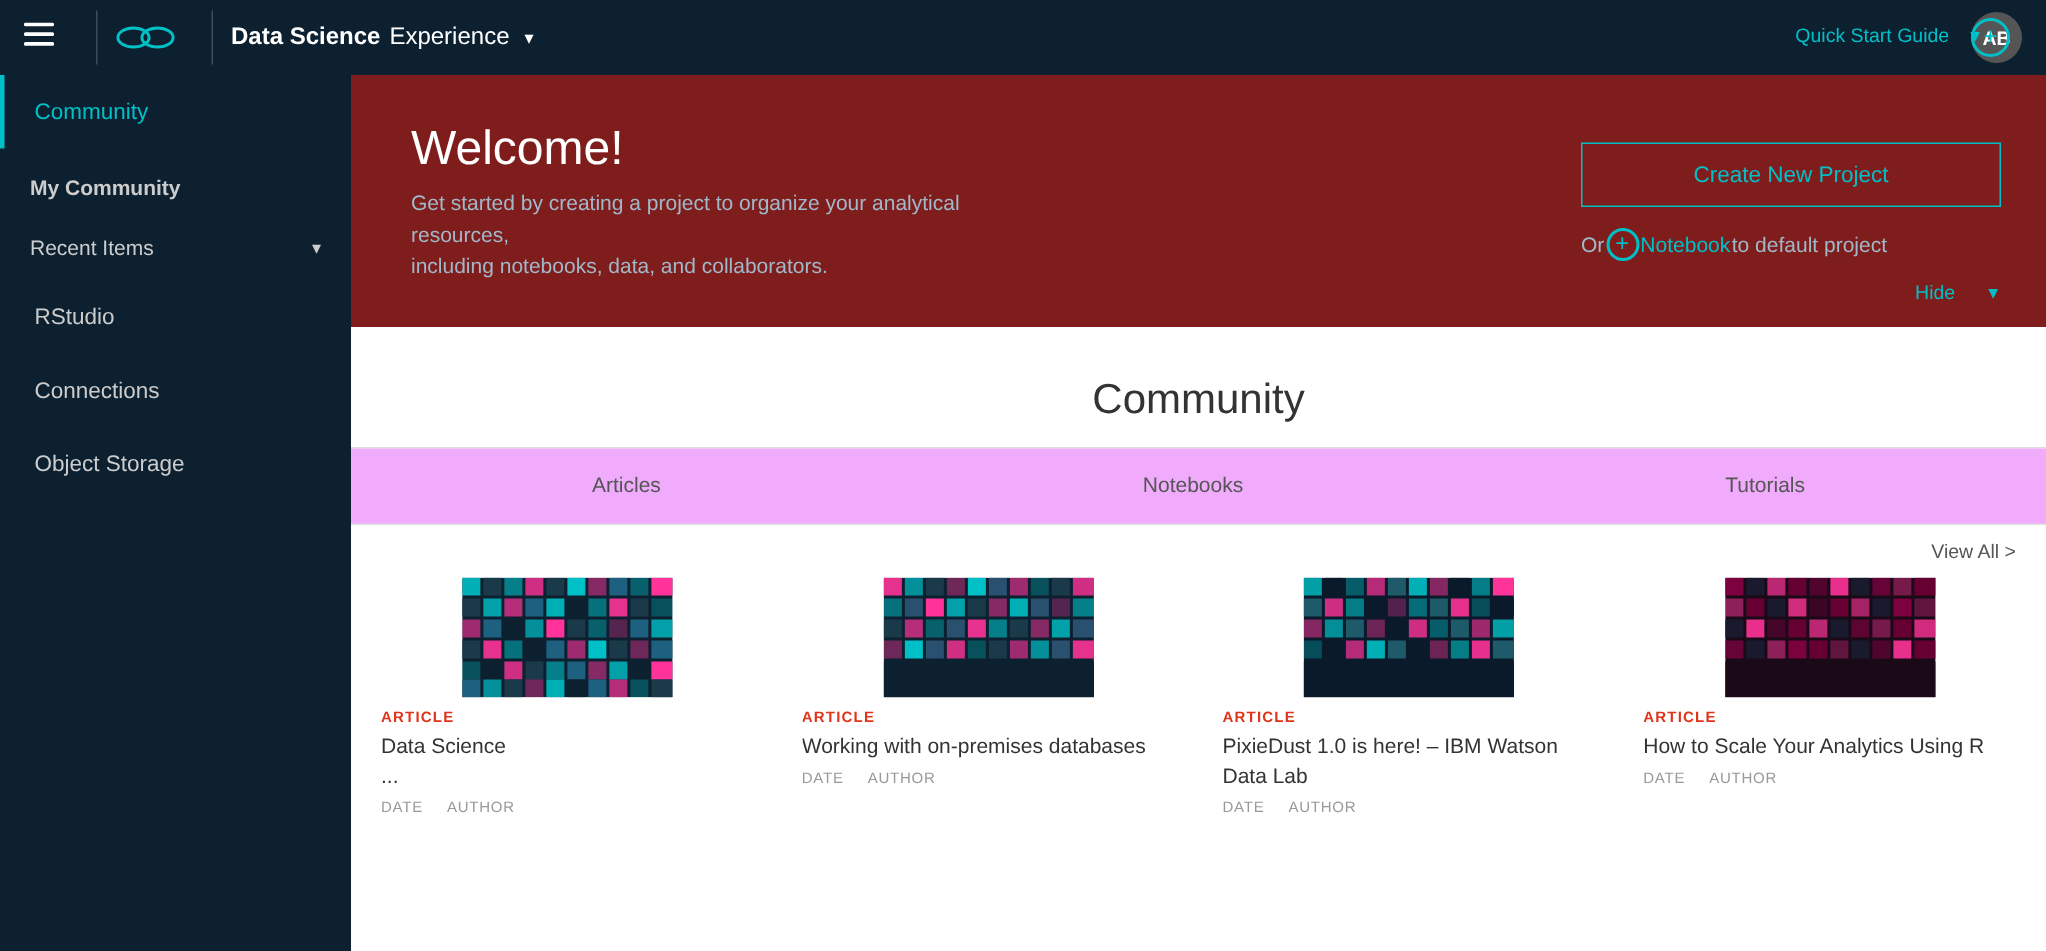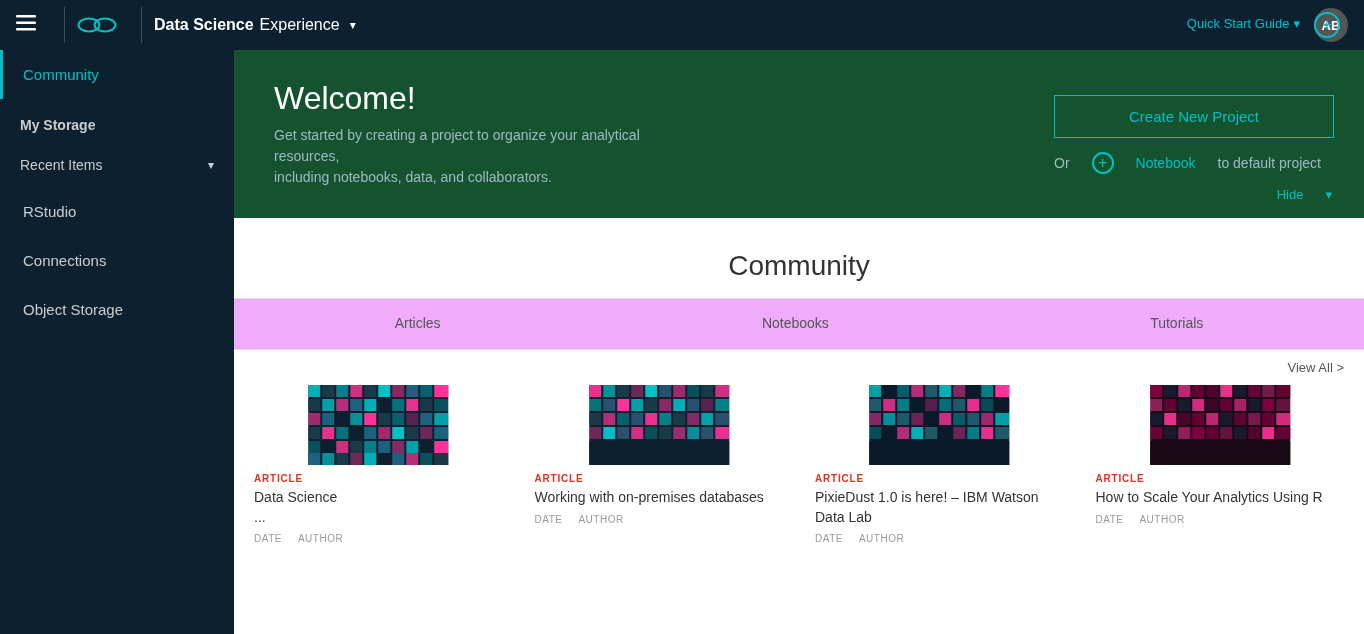--- a/index.html
+++ b/index.html
@@ -109,21 +109,21 @@
     
     .main-content {
       flex: 1;
       overflow-y: auto;
       display: flex;
       flex-direction: column;
     }
 
     
     .welcome-banner {
-      background: #14532d;
+      background: #7f1d1d;
       padding: 0;
       display: flex;
       align-items: stretch;
       min-height: 120px;
       position: relative;
     }
     .welcome-text-block {
       flex: 1;
       padding: 30px 30px 30px 40px;
       display: flex;
@@ -157,21 +157,21 @@
       color: #00c0c7;
       padding: 12px 46px;
       font-size: 15px;
       cursor: pointer;
       width: 100%;
       text-align: center;
     }
     .notebook-line {
       display: flex;
       align-items: center;
-      gap: 22px;
+      gap: 1px;
       color: #a0b8c8;
       font-size: 14px;
     }
     .notebook-plus {
       width: 22px;
       height: 22px;
       border: 2px solid #00c0c7;
       border-radius: 50%;
       display: flex;
       align-items: center;
@@ -191,27 +191,27 @@
       color: #00c0c7;
       font-size: 13px;
       cursor: pointer;
       display: flex;
       align-items: center;
       gap: 22px;
     }
     .quick-start {
       position: absolute;
       top: 16px;
-      right: 64px;
+      right: 44px;
       color: #00c0c7;
       font-size: 13px;
       cursor: pointer;
       display: flex;
       align-items: center;
-      gap: 4px;
+      gap: 14px;
     }
     .plus-circle-nav {
       position: absolute;
       top: 12px;
       right: 24px;
       width: 26px;
       height: 26px;
       border: 2px solid #00c0c7;
       border-radius: 50%;
       display: flex;
@@ -343,21 +343,21 @@
   <div class="nav-avatar">AB</div>
 </div>
 
 <div class="layout">
 
   <div class="sidebar">
     <div class="sidebar-item active">
       <span>Community</span>
     </div>
     <div class="sidebar-section-label">
-      <span>My Storage</span>
+      <span>My Community</span>
     </div>
     <div class="sidebar-recent">
       <span>Recent Items</span>
       <span class="chevron">▾</span>
     </div>
     <div class="sidebar-item">
       <span>RStudio</span>
     </div>
     <div class="sidebar-item">
       <span>Connections</span>

